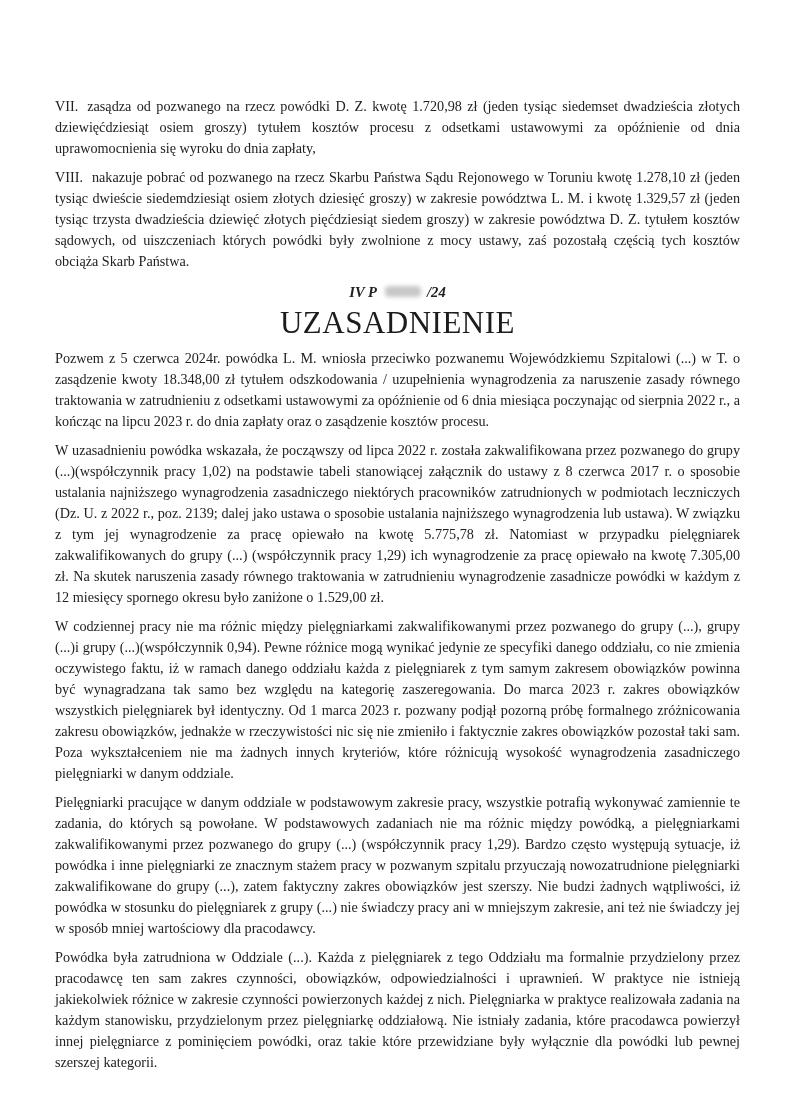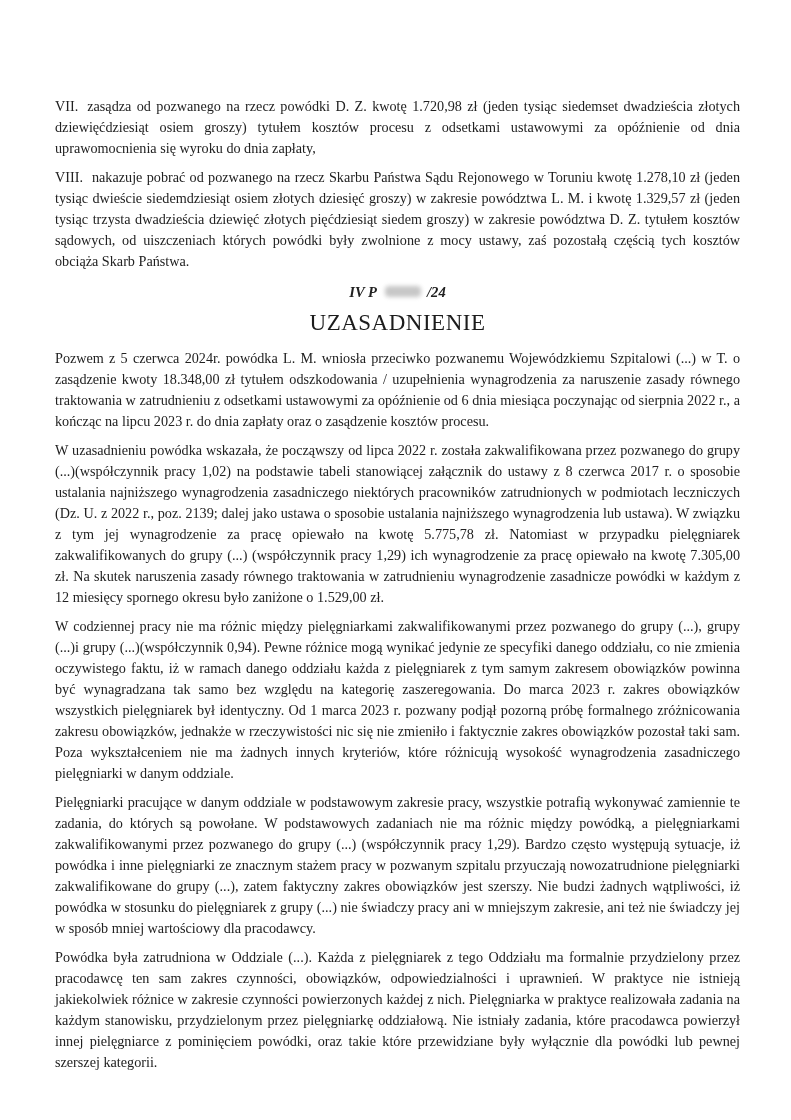--- a/index.html
+++ b/index.html
@@ -43,21 +43,21 @@
     margin: 0 6px 0 8px;
     background: #c7c7c7;
     border-radius: 4px;
     filter: blur(2px);
     vertical-align: baseline;
   }
   .doc-title {
     margin: 0 0 7px 0;
     text-align: center;
     font-weight: 400;
-    font-size: 23px;
+    font-size: 31px;
     line-height: 36px;
     letter-spacing: 0.5px;
     color: #1c1c1c;
   }
 </style>
 </head>
 <body>
 
 <div class="page">
 

